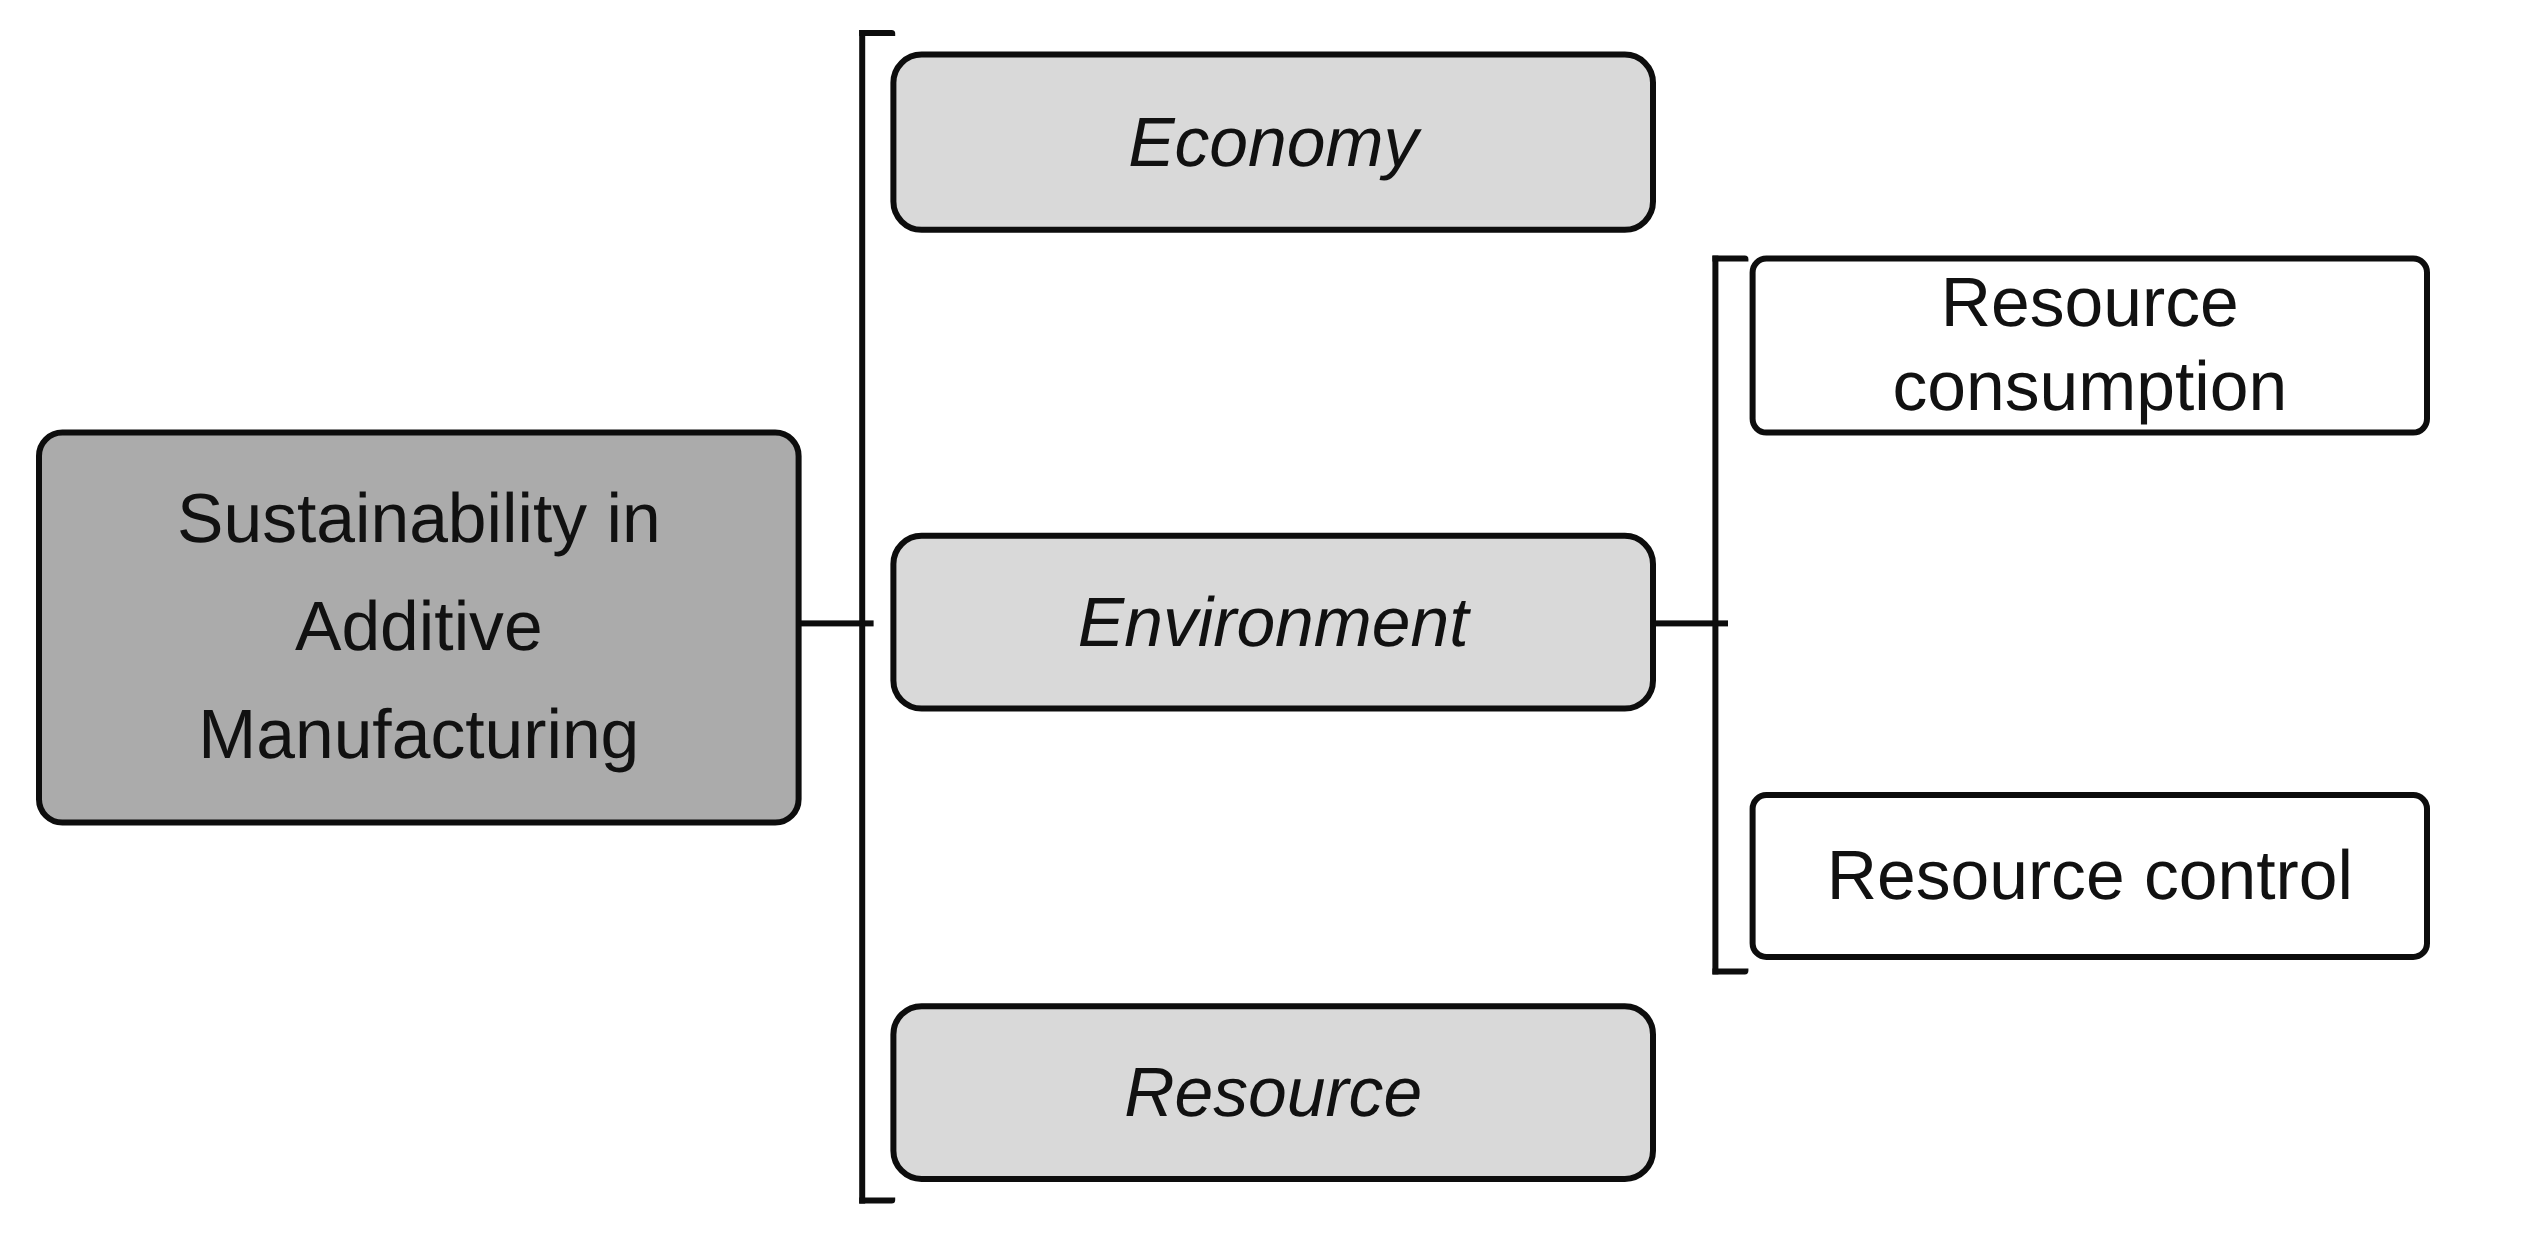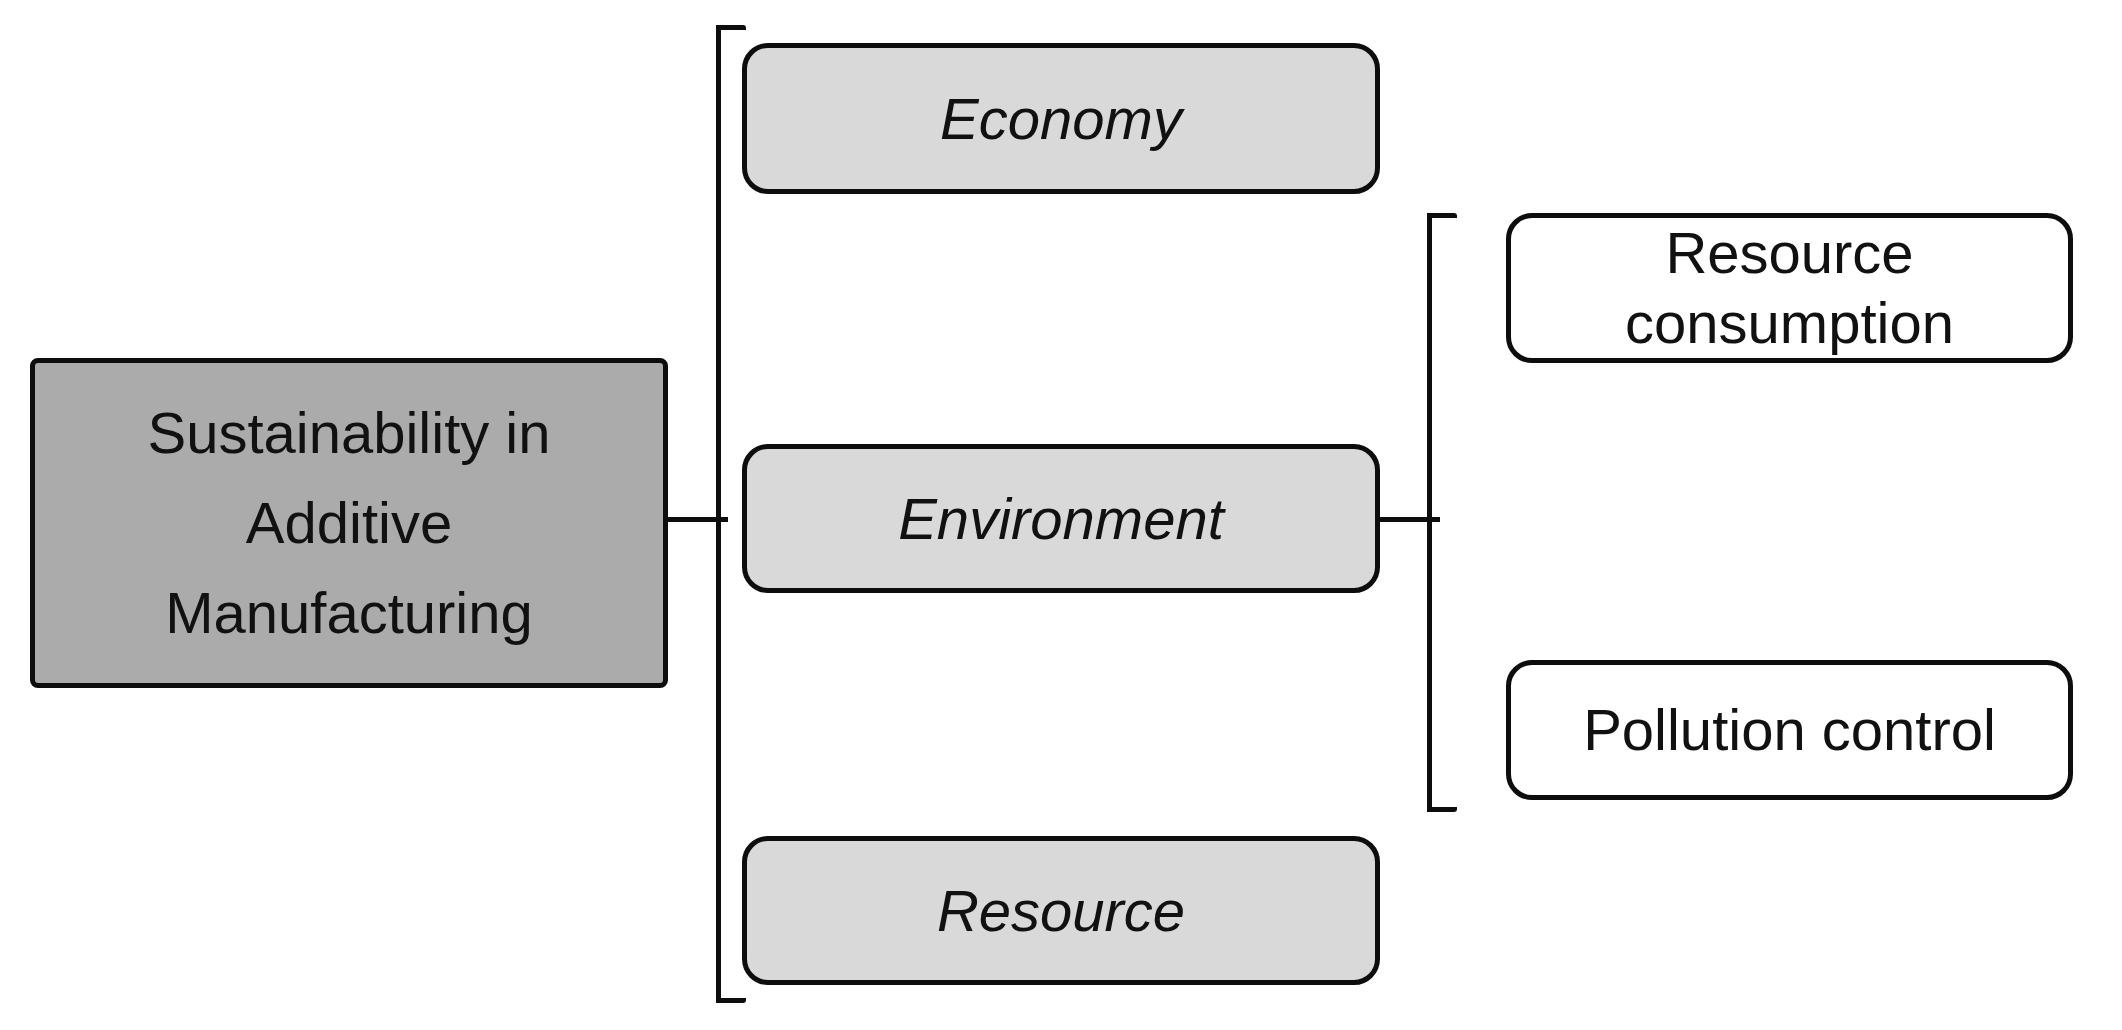--- a/index.html
+++ b/index.html
@@ -25,38 +25,37 @@
     border:5px solid var(--line);
     display:flex;align-items:center;justify-content:center;
     text-align:center;
     font-size:58px;
     line-height:1.2;
   }
   .node .label{display:block;}
   .root-node{
     left:30px;top:358px;width:638px;height:330px;
     background:var(--root-fill);
-    border-radius:8px;
+    border-radius:22px;
     line-height:1.55;
   }
   .root-node .label{max-width:560px;}
   .branch-node{
     left:742px;width:638px;
     background:var(--branch-fill);
     border-radius:26px;
     font-style:italic;
   }
   .branch-economy{top:43px;height:151px;}
   .branch-environment{top:444px;height:149px;align-items:center;}
   .branch-society{top:836px;height:149px;}
   .leaf-node{
     left:1458px;width:567px;
     background:var(--leaf-fill);
-    border-radius:26px;
-    margin-left:48px;
+    border-radius:14px;
   }
   .leaf-resource{top:213px;height:150px;}
   .leaf-waste{top:445px;height:144px;}
   .leaf-pollution{top:660px;height:140px;}
   .leaf-resource .label,.leaf-waste .label{max-width:460px;line-height:1.2;}
   .line{position:absolute;background:var(--line);}
   
   .lb-v{left:716px;top:25px;width:5px;height:978px;}
   .lb-t{left:716px;top:25px;width:30px;height:5px;border-radius:0 3px 0 0;}
   .lb-b{left:716px;top:998px;width:30px;height:5px;border-radius:0 0 3px 0;}
@@ -95,16 +94,16 @@
   <div class="line stub-env"></div>
 
   <div class="line rb-v"></div>
   <div class="line rb-t"></div>
   <div class="line rb-b"></div>
 
   <div class="node leaf-node leaf-resource">
     <span class="label">Resource consumption</span>
   </div>
   <div class="node leaf-node leaf-pollution">
-    <span class="label">Pollution control</span>
+    <span class="label">Resource control</span>
   </div>
 
 </div>
 
 </body></html>

